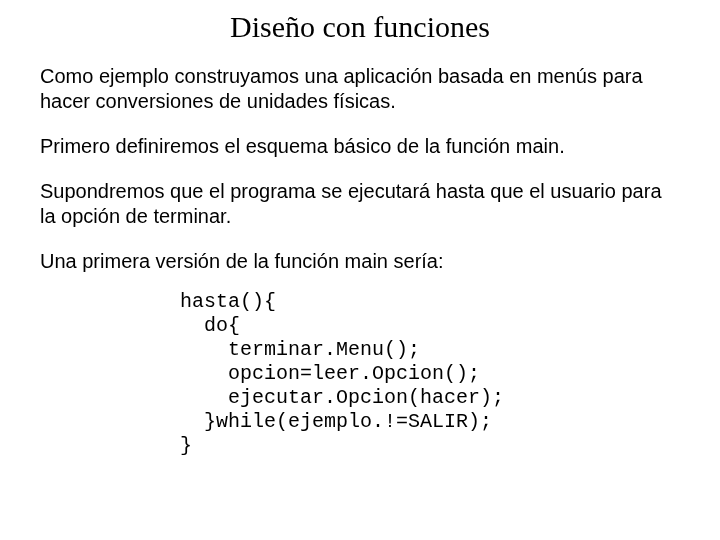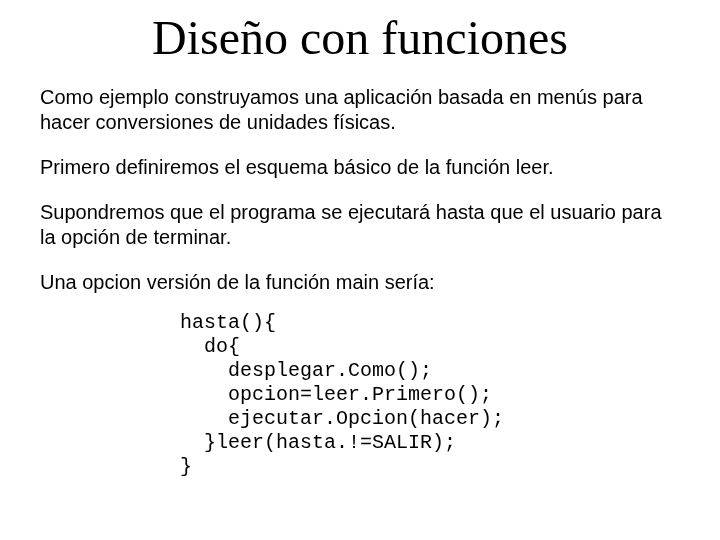--- a/index.html
+++ b/index.html
@@ -10,21 +10,21 @@
     body {
       width: 720px;
       height: 540px;
       background: #ffffff;
       font-family: Arial, Helvetica, sans-serif;
       color: #000000;
       padding: 10px 40px 20px 40px;
     }
     .title {
       font-family: "Times New Roman", Times, serif;
-      font-size: 48px;
+      font-size: 30px;
       font-weight: normal;
       text-align: center;
       margin-bottom: 3px;
     }
     .paragraph {
       font-size: 20px;
       line-height: 1.25;
       margin-bottom: 16px;
       margin-top: 20px;
     }
@@ -39,23 +39,23 @@
     .kw {
       font-weight: normal;
     }
   </style>
 </head>
 <body>
 
 <h1 class="title">Diseño con funciones</h1>
 
 <p class="paragraph">Como ejemplo construyamos una aplicación basada en menús para hacer conversiones de unidades físicas.</p>
-<p class="paragraph">Primero definiremos el esquema básico de la función leer.</p>
+<p class="paragraph">Primero definiremos el esquema básico de la función main.</p>
 <p class="paragraph">Supondremos que el programa se ejecutará hasta que el usuario para la opción de terminar.</p>
-<p class="paragraph">Una opcion versión de la función main sería:</p>
+<p class="paragraph">Una primera versión de la función main sería:</p>
 
 <div class="code-block"><span>hasta(){</span>
 <span>  </span><span class="kw">do</span><span>{</span>
-<span>    desplegar.Como();</span>
-<span>    opcion=leer.Primero();</span>
+<span>    terminar.Menu();</span>
+<span>    opcion=leer.Opcion();</span>
 <span>    ejecutar.Opcion(hacer);</span>
-<span>  }</span><span class="kw">leer</span><span>(hasta.!=SALIR);</span>
+<span>  }</span><span class="kw">while</span><span>(ejemplo.!=SALIR);</span>
 <span>}</span></div>
 
 </body></html>

